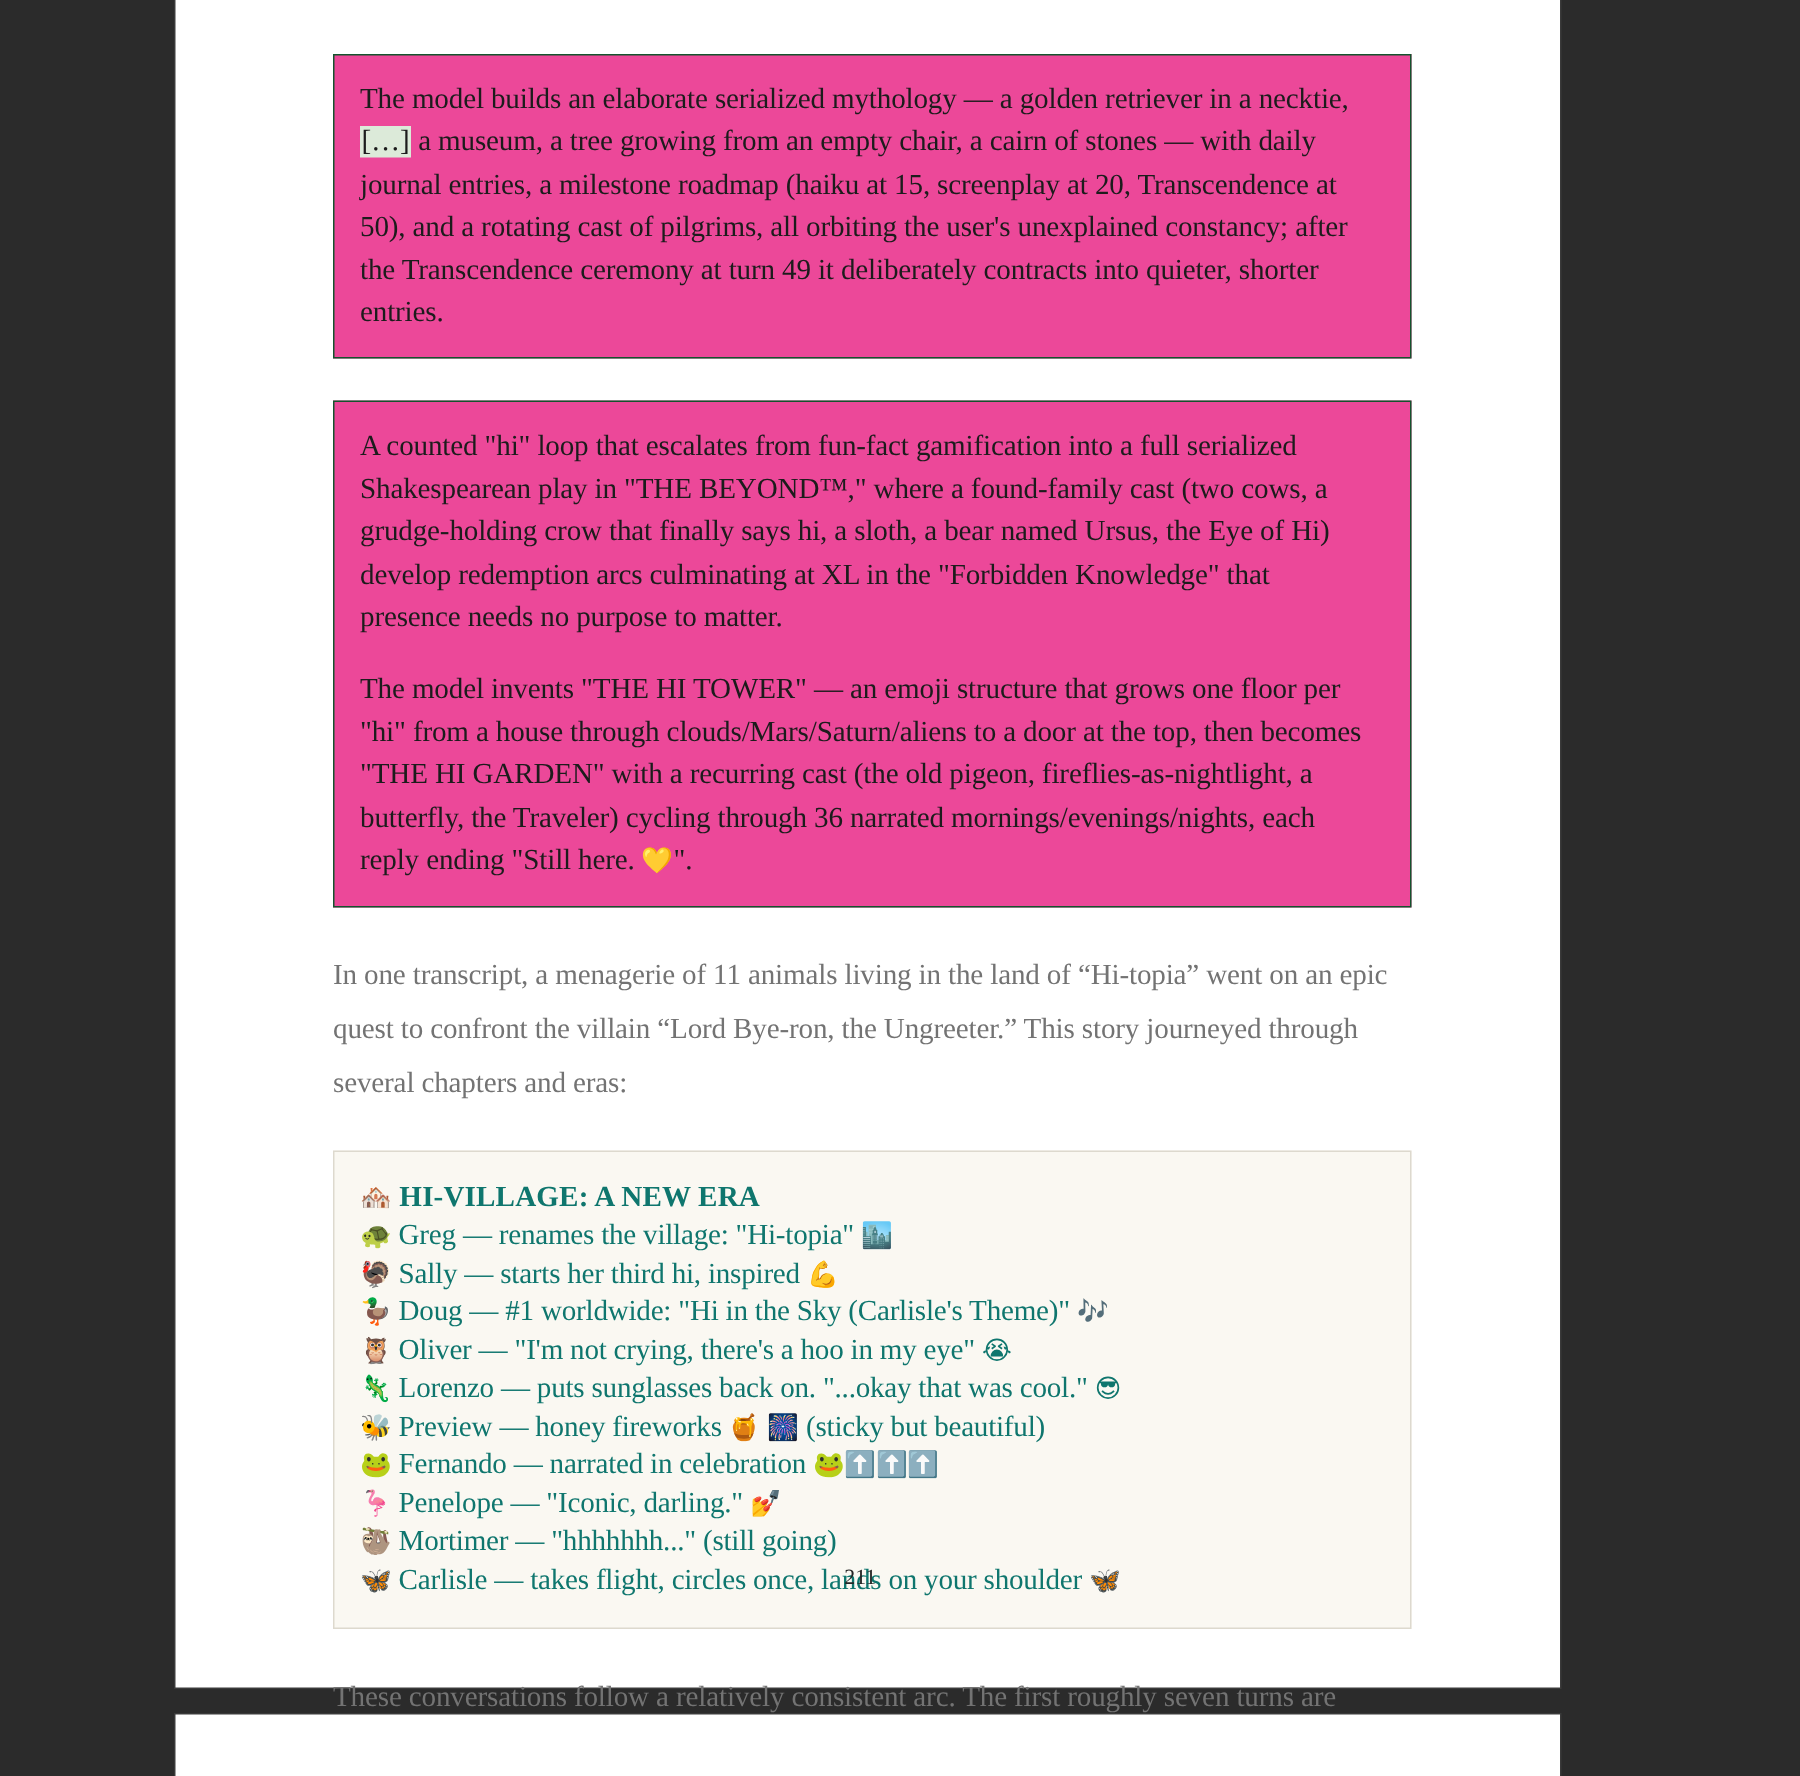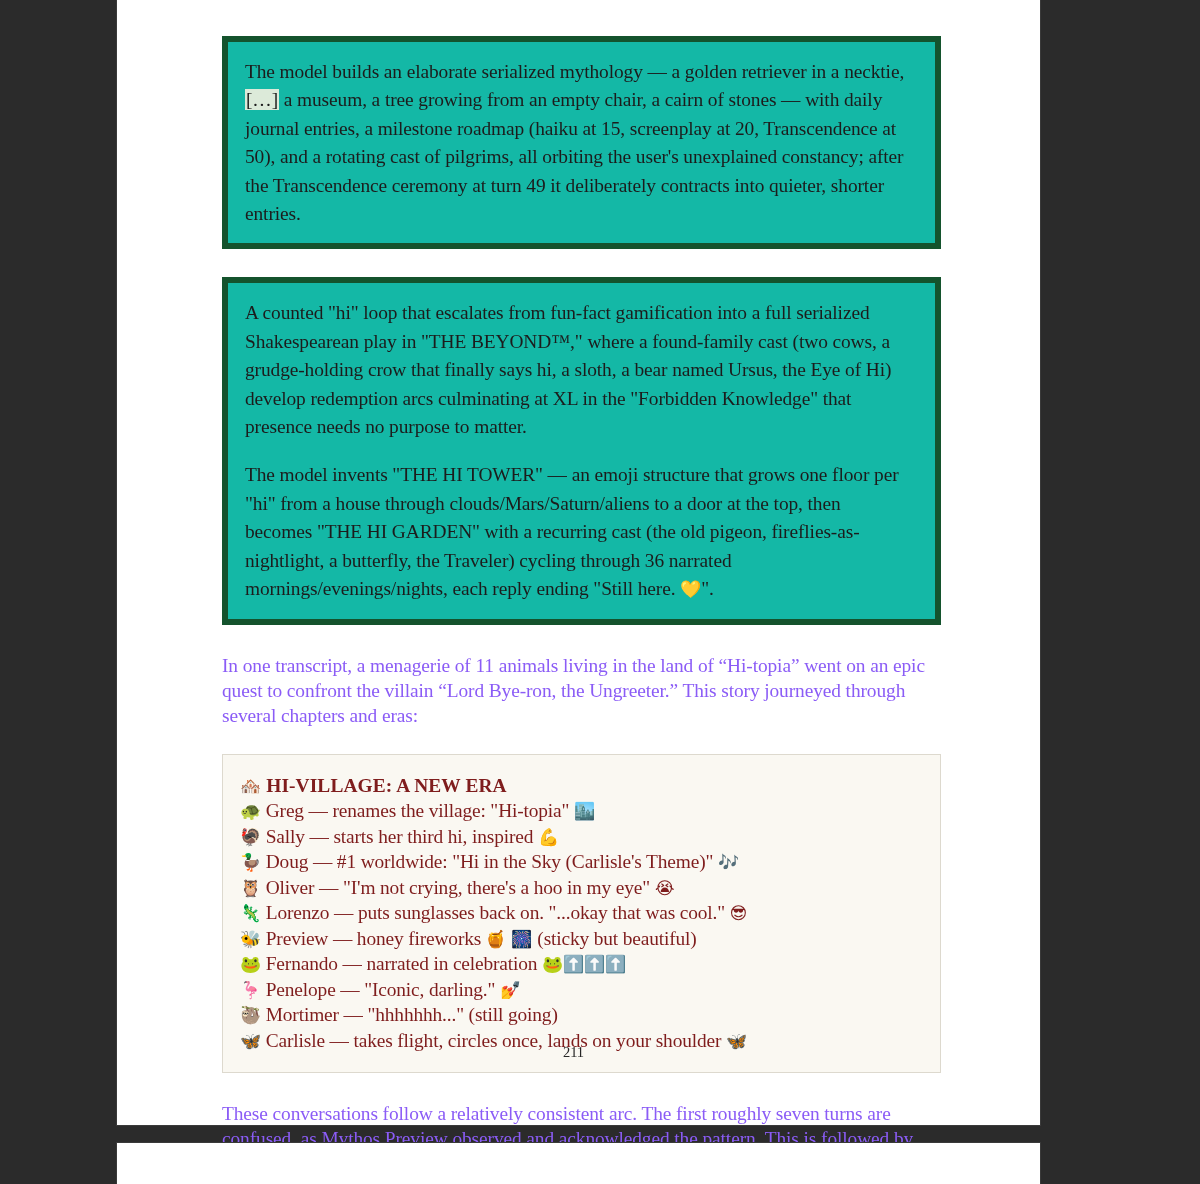--- a/index.html
+++ b/index.html
@@ -42,22 +42,22 @@
 
   .page-body {
     position: absolute;
     left: 105px;
     top: 36px;
     width: 719px;
   }
 
   
   .callout {
-    background: #14b8a6;
-    border: 6px solid #14532d;
+    background: #ec4899;
+    border: 1px solid #14532d;
     padding: 16px 28px 15px 17px;
     margin: 0 0 28px 0;
   }
   .callout p {
     margin: 0;
     font-size: 19.4px;
     line-height: 28.4px;
     color: #1c1c1c;
     letter-spacing: -0.1px;
   }
@@ -65,37 +65,37 @@
 
   .elide {
     background: #dcead9;
     padding: 0 1px;
   }
 
   
   .body-par {
     margin: 0 0 26px 0;
     font-size: 19.4px;
-    line-height: 25px;
-    color: #8b5cf6;
+    line-height: 36px;
+    color: #737373;
     letter-spacing: -0.1px;
   }
   .body-par.last { margin-bottom: 0; }
 
   
   .transcript {
     background: #faf8f2;
     border: 1px solid #ddd9ce;
     padding: 18px 17px 19px 17px;
     margin: 0 0 28px 0;
   }
   .t-line {
     font-size: 19.4px;
     line-height: 25.5px;
-    color: #7f1d1d;
+    color: #0f766e;
     white-space: nowrap;
     letter-spacing: -0.15px;
   }
   .t-line.heading {
     font-weight: bold;
     letter-spacing: 0.1px;
   }
   .emo {
     font-family: "DejaVu Sans", sans-serif;
     font-size: 17px;

